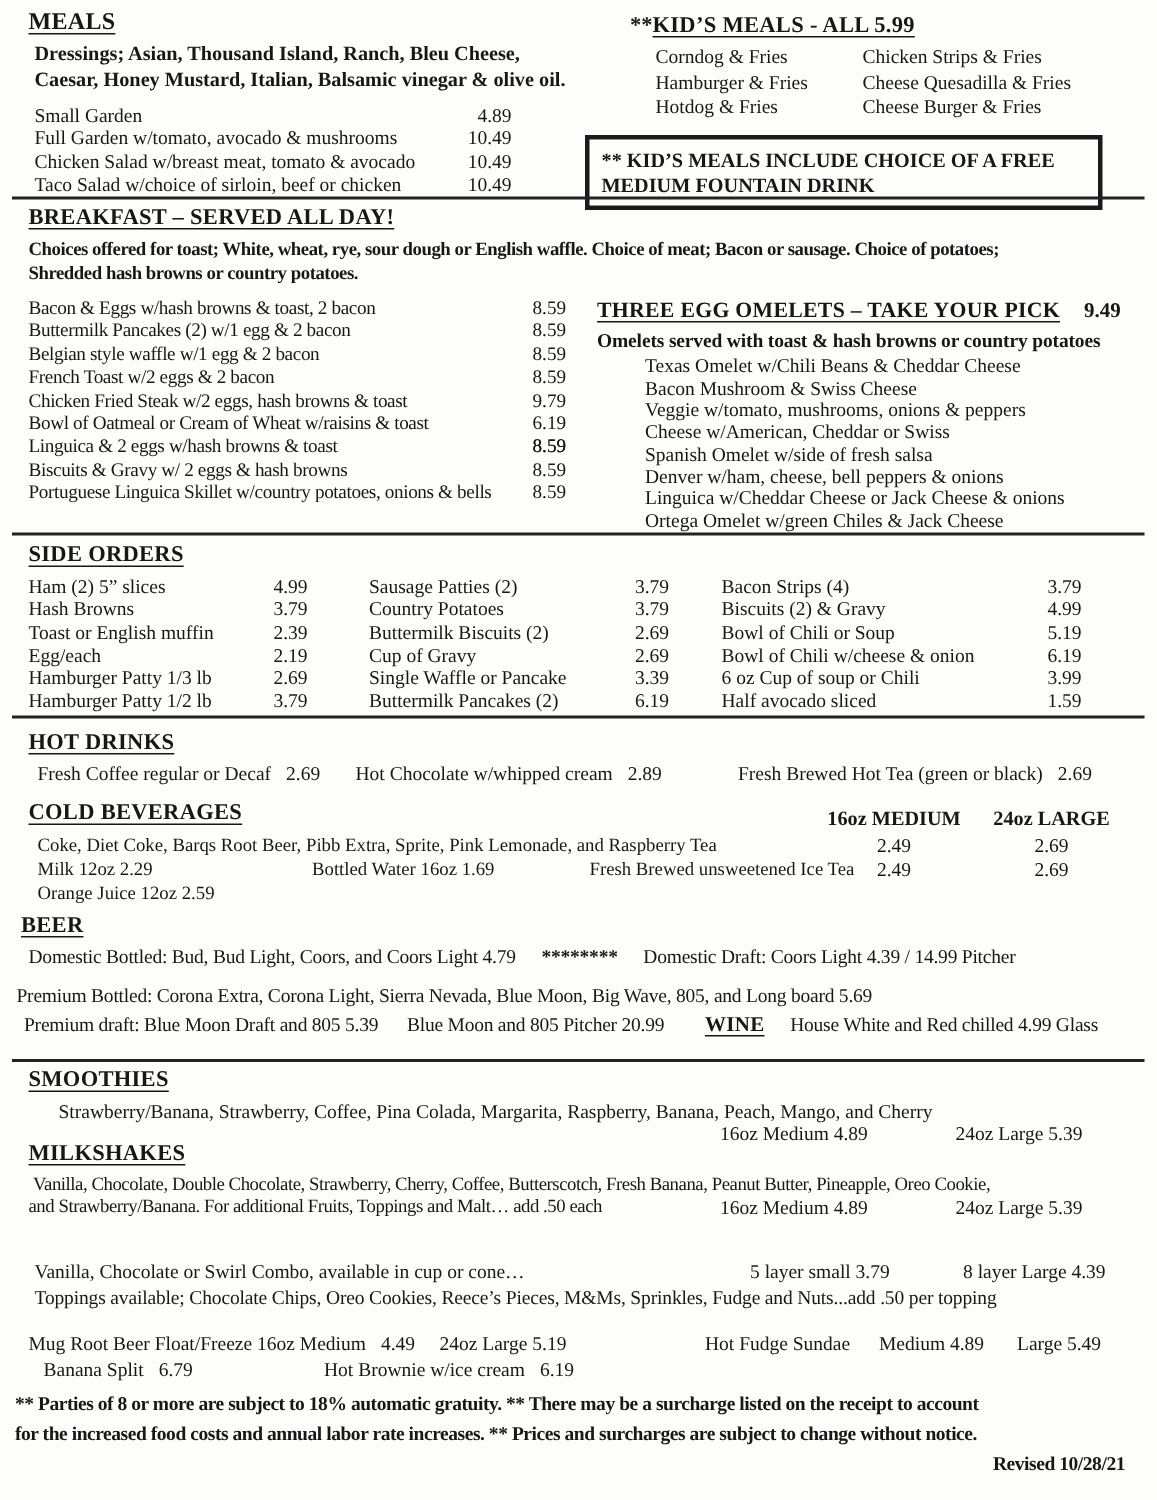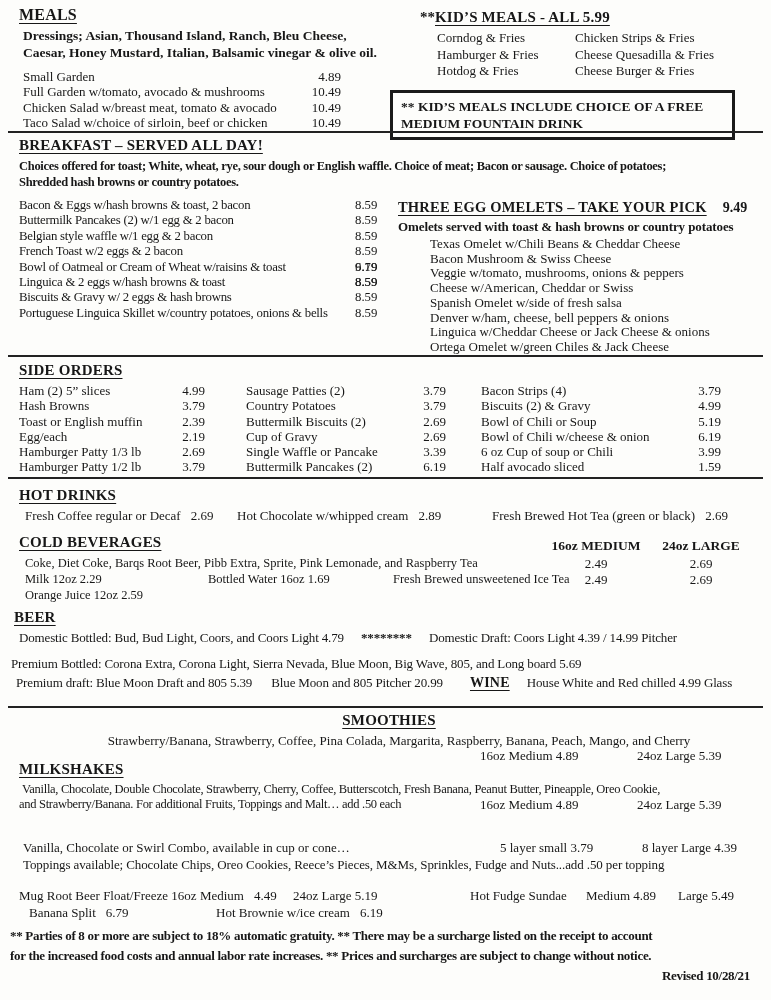--- a/index.html
+++ b/index.html
@@ -115,20 +115,21 @@
       </div>
     <div class="mi">
         <span class="n">Belgian style waffle w/1 egg &amp; 2 bacon</span>
         <span class="p">8.59</span>
       </div>
     <div class="mi">
         <span class="n">French Toast w/2 eggs &amp; 2 bacon</span>
         <span class="p">8.59</span>
       </div>
     <div class="mi">
+        <span class="n">Chicken Fried Steak w/2 eggs, hash browns &amp; toast</span>
         <span class="p">9.79</span>
       </div>
     <div class="mi">
         <span class="n">Bowl of Oatmeal or Cream of Wheat w/raisins &amp; toast</span>
         <span class="p">6.19</span>
       </div>
     <div class="mi">
         <span class="p">8.59</span>
       </div>
     <div class="mi">
@@ -285,21 +286,21 @@
     <div class="beer-line" style="margin:3px 0 0 5px;">
       <span>Premium draft: Blue Moon Draft and 805 5.39</span>
       <span style="margin-left:16px;">Blue Moon and 805 Pitcher  20.99</span>
       <span class="t" style="font-size:14px; margin-left:24px;">WINE</span>
       <span style="margin-left:14px;">House White and Red chilled  4.99  Glass</span>
     </div>
   </section>
 
   <div class="hr" style="top:706px;"></div>
 
-  <section class="abs" style="left:19px; top:712px; width:740px; height:48px;text-align:center;">
+  <section class="abs" style="left:19px; top:712px; width:740px; height:48px;">
     <div class="t">SMOOTHIES</div>
     <div class="fs13 nw" style="margin:4px 0 0 20px;">Strawberry/Banana, Strawberry, Coffee, Pina Colada, Margarita, Raspberry, Banana, Peach, Mango, and Cherry</div>
     <div class="abs fs13 nw" style="left:461px; top:36px;">16oz Medium  4.89</div>
     <div class="abs fs13 nw" style="left:618px; top:36px;">24oz Large  5.39</div>
   </section>
 
   <section class="abs" style="left:19px; top:761px; width:740px; height:54px;">
     <div class="t">MILKSHAKES</div>
     <div class="nw" style="font-size:12.5px; letter-spacing:-0.3px; margin:4px 0 0 3px;">Vanilla, Chocolate, Double Chocolate, Strawberry, Cherry, Coffee, Butterscotch, Fresh Banana, Peanut Butter, Pineapple, Oreo Cookie,</div>
     <div class="nw" style="font-size:12.5px; letter-spacing:-0.3px;">and Strawberry/Banana.   For additional Fruits, Toppings and Malt… add .50 each</div>

